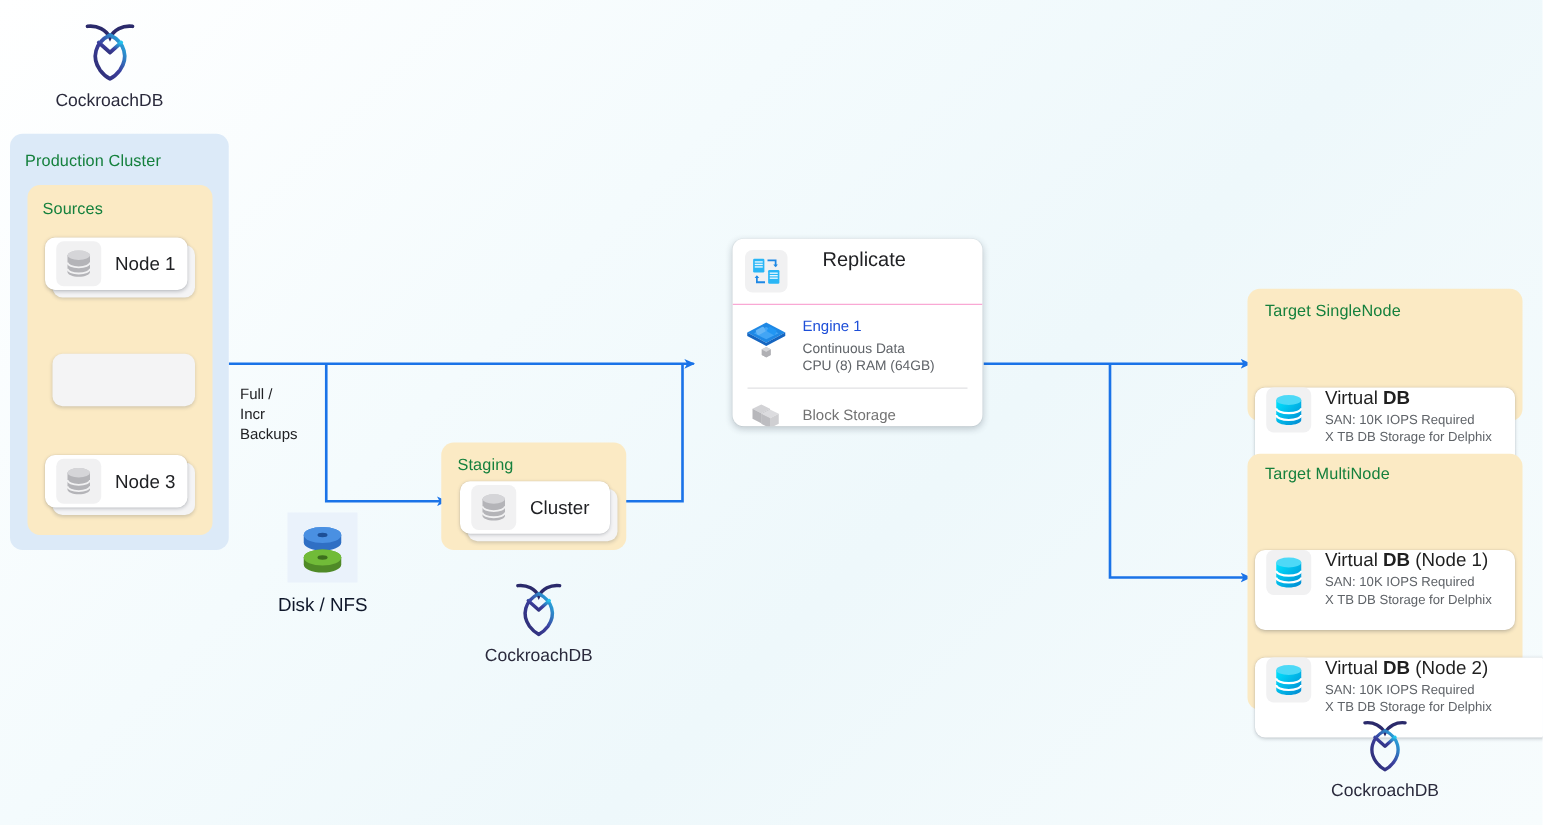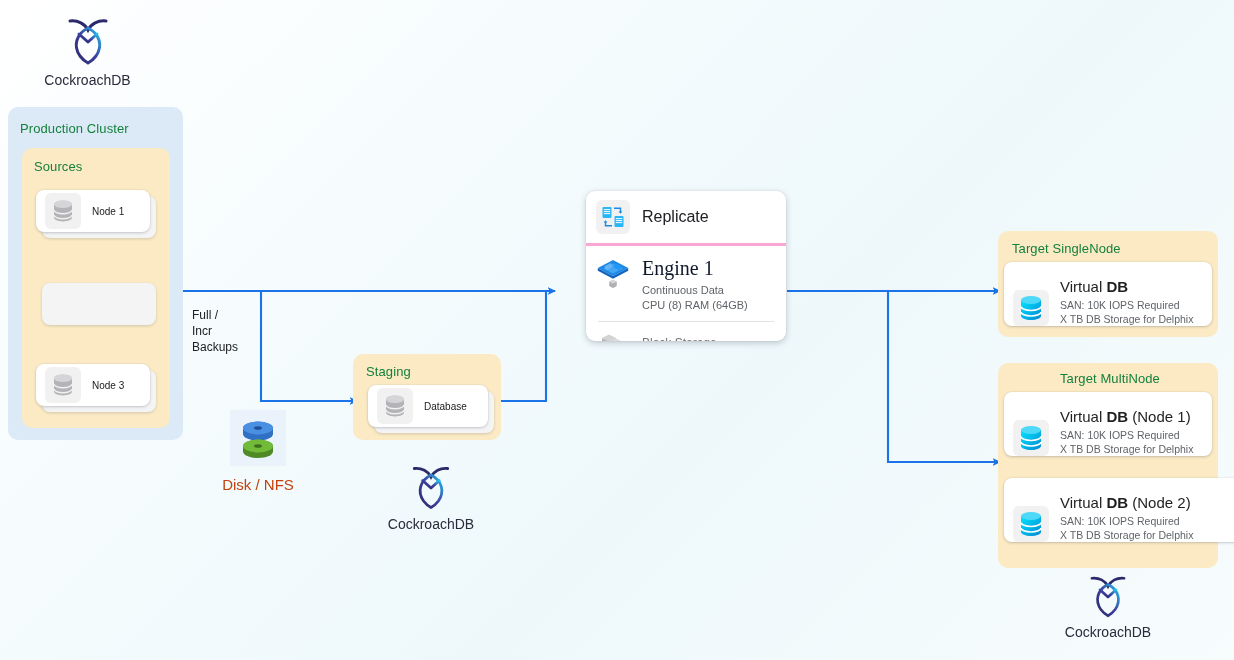--- a/index.html
+++ b/index.html
@@ -52,21 +52,21 @@
     box-shadow: 0 1px 3px rgba(30,40,60,.18);
   }
 
   .node-card {
     display: flex;
     align-items: center;
     padding-left: 9px;
     gap: 11px;
   }
   .node-label {
-    font-size: 10px;
+    font-size: 15px;
     color: #202124;
     white-space: nowrap;
   }
   .icon-tile {
     width: 36px;
     height: 36px;
     border-radius: 6px;
     background: #f1f1f2;
     display: flex;
     align-items: center;
@@ -77,41 +77,40 @@
 
   
   .engine-panel {
     border-radius: 9px;
     background: #fff;
     box-shadow: 0 2px 6px rgba(30,40,60,.24), 0 0 0 .5px rgba(0,0,0,.05);
     overflow: hidden;
   }
   .engine-head {
     display: flex;
-    align-items: center;
-    gap: 12px;
+    align-items: flex-start;
+    gap: 28px;
     padding: 9px 10px;
-    border-bottom: 3px solid #f9a8d4;
+    border-bottom: 1px solid #f9a8d4;
   }
   .engine-head .title {
     font-size: 16px;
     color: #202124;
   }
   .engine-body {
     padding: 10px 10px 0 10px;
     display: flex;
     gap: 12px;
   }
   .engine-body .txt { padding-top: 1px; }
   .engine-title {
-    font-size: 20px;
-    color: #0f172a;
+    font-size: 12px;
+    color: #1d4ed8;
     line-height: 1.15;
     margin-bottom: 3px;
-    font-family: Liberation Serif, serif;
   }
   .engine-sub {
     font-size: 11px;
     color: #5f6368;
     line-height: 1.32;
     white-space: nowrap;
   }
   .engine-divider {
     height: 1px;
     background: #e1e1e3;
@@ -124,23 +123,24 @@
     padding: 7px 10px 9px 10px;
   }
   .engine-foot .txt {
     font-size: 12px;
     color: #737373;
   }
 
   
   .vdb-card {
     display: flex;
-    align-items: flex-end;
+    align-items: flex-start;
     gap: 11px;
     padding-left: 9px;
+    margin-top: 48px;
   }
   .vdb-title {
     font-size: 15px;
     color: #1f1f1f;
     line-height: 1.15;
     white-space: nowrap;
   }
   .vdb-title b { font-weight: 700; }
   .vdb-sub {
     font-size: 10.5px;
@@ -161,22 +161,22 @@
 
   
   .edge-label {
     font-size: 12px;
     color: #202124;
     line-height: 1.33;
     white-space: nowrap;
   }
   .disk-label {
     font-size: 15px;
-    color: #c2410c;
-    text-align: center;
+    color: #0f172a;
+    text-align: right;
     white-space: nowrap;
   }
   .disk-tile {
     width: 56px;
     height: 56px;
     background: #eaf2fb;
     display: flex;
     align-items: center;
     justify-content: center;
   }
@@ -297,21 +297,21 @@
     <div class="card node-card" style="left:0;top:0;width:120px;height:42px;">
       <span class="icon-tile">
         <svg width="22" height="24" viewBox="0 0 22 24">
           <ellipse cx="11" cy="5.2" rx="9" ry="3.8" fill="#c9c9cc"></ellipse>
           <path d="M2,5.2 L2,18.6 C2,20.7 6,22.4 11,22.4 C16,22.4 20,20.7 20,18.6 L20,5.2 Z" fill="#b4b4b8"></path>
           <ellipse cx="11" cy="5.2" rx="9" ry="3.8" fill="#d5d5d8"></ellipse>
           <path d="M2,11 C2,13.1 6,14.8 11,14.8 C16,14.8 20,13.1 20,11" fill="none" stroke="#f1f1f2" stroke-width="1.4"></path>
           <path d="M2,16 C2,18.1 6,19.8 11,19.8 C16,19.8 20,18.1 20,16" fill="none" stroke="#f1f1f2" stroke-width="1.4"></path>
         </svg>
       </span>
-      <span class="node-label">Database</span>
+      <span class="node-label">Cluster</span>
     </div>
   </div>
 
   <div class="abs logo-wrap" style="left:375px;top:462px;width:112px;">
     <svg width="52" height="52" viewBox="0 0 56 56" style="margin:0 auto;">
       <defs>
         <linearGradient id="crg2" x1="0" y1="1" x2="1" y2="0">
           <stop offset="0" stop-color="#2b2a6b"></stop>
           <stop offset="0.5" stop-color="#3c3f9e"></stop>
           <stop offset="1" stop-color="#21c6ef"></stop>
@@ -403,21 +403,21 @@
       </svg>
     </span>
     <span>
       <span class="vdb-title" style="display:block;"><span>Virtual </span><b>DB</b></span>
       <span class="vdb-sub" style="display:block;">SAN: 10K IOPS Required</span>
       <span class="vdb-sub" style="display:block;margin-top:0;">X TB DB Storage for Delphix</span>
     </span>
   </div>
 
   <div class="abs group-yellow" style="left:998px;top:363px;width:220px;height:205px;"></div>
-  <div class="abs group-label" style="left:1060px;top:371px;">Target MultiNode</div>
+  <div class="abs group-label" style="left:1012px;top:371px;">Target MultiNode</div>
 
   <div class="card vdb-card" style="left:1004px;top:392px;width:208px;height:64px;">
     <span class="icon-tile">
       <svg width="24" height="26" viewBox="0 0 24 26">
         <defs>
           <linearGradient id="vdg2" x1="0" y1="0" x2="1" y2="1">
             <stop offset="0" stop-color="#00e5ff"></stop>
             <stop offset="1" stop-color="#0288d1"></stop>
           </linearGradient>
         </defs>

